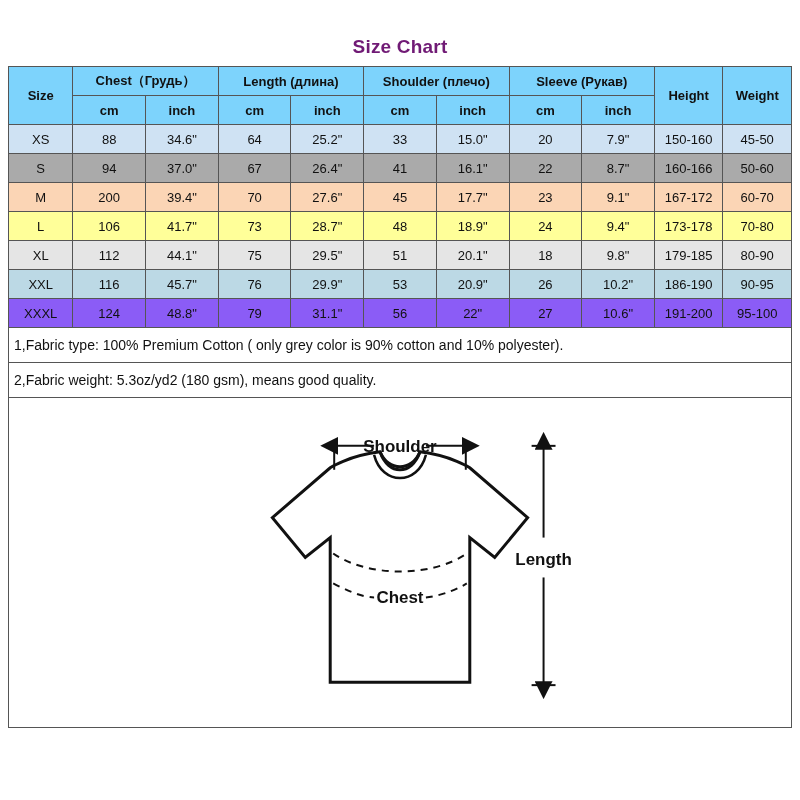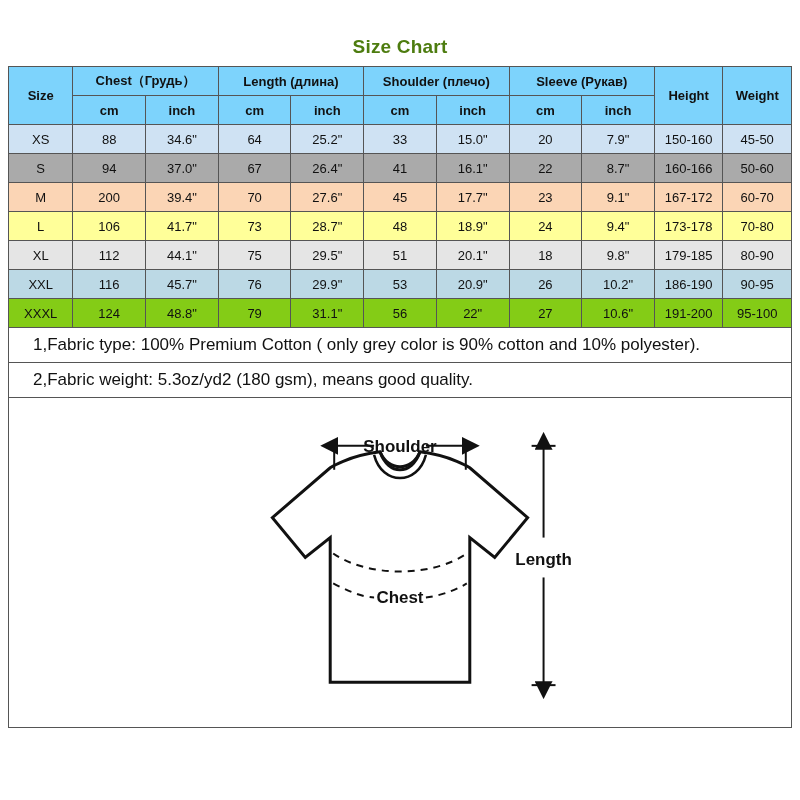--- a/index.html
+++ b/index.html
@@ -15,21 +15,21 @@
     overflow: hidden;
   }
   .page {
     width: 800px;
     height: 800px;
     position: relative;
     box-sizing: border-box;
   }
   .title {
     text-align: center;
-    color: #4d7c0f;
+    color: #701a75;
     font-size: 19px;
     font-weight: bold;
     padding-top: 36px;
     padding-bottom: 8px;
     letter-spacing: 0.2px;
   }
   table.size-chart {
     border-collapse: collapse;
     width: 784px;
     margin: 0 auto;
@@ -53,34 +53,34 @@
   .col-size { width: 62px; }
   .col-num { width: 70px; }
   .col-hw  { width: 66px; }
 
   .row-xs   td { background: #cfe2f3; }
   .row-s    td { background: #aaaaaa; }
   .row-m    td { background: #fbd5b5; }
   .row-l    td { background: #ffff99; }
   .row-xl   td { background: #e5e5e5; }
   .row-xxl  td { background: #bcd9e5; }
-  .row-xxxl td { background: #84cc16; color: #000000; margin-left: 48px; }
+  .row-xxxl td { background: #8b5cf6; color: #000000; margin-left: 48px; }
 
   .notes {
     width: 784px;
     margin: 0 auto;
     border-collapse: collapse;
     table-layout: fixed;
   }
   .notes td {
     border: 1px solid #555555;
     border-top: none;
-    font-size: 17px;
+    font-size: 14px;
     height: 32px;
-    padding-left: 24px;
+    padding-left: 5px;
     text-align: left;
   }
   .diagram-box {
     width: 784px;
     height: 330px;
     margin: 0 auto;
     border: 1px solid #555555;
     border-top: none;
     box-sizing: border-box;
     position: relative;

